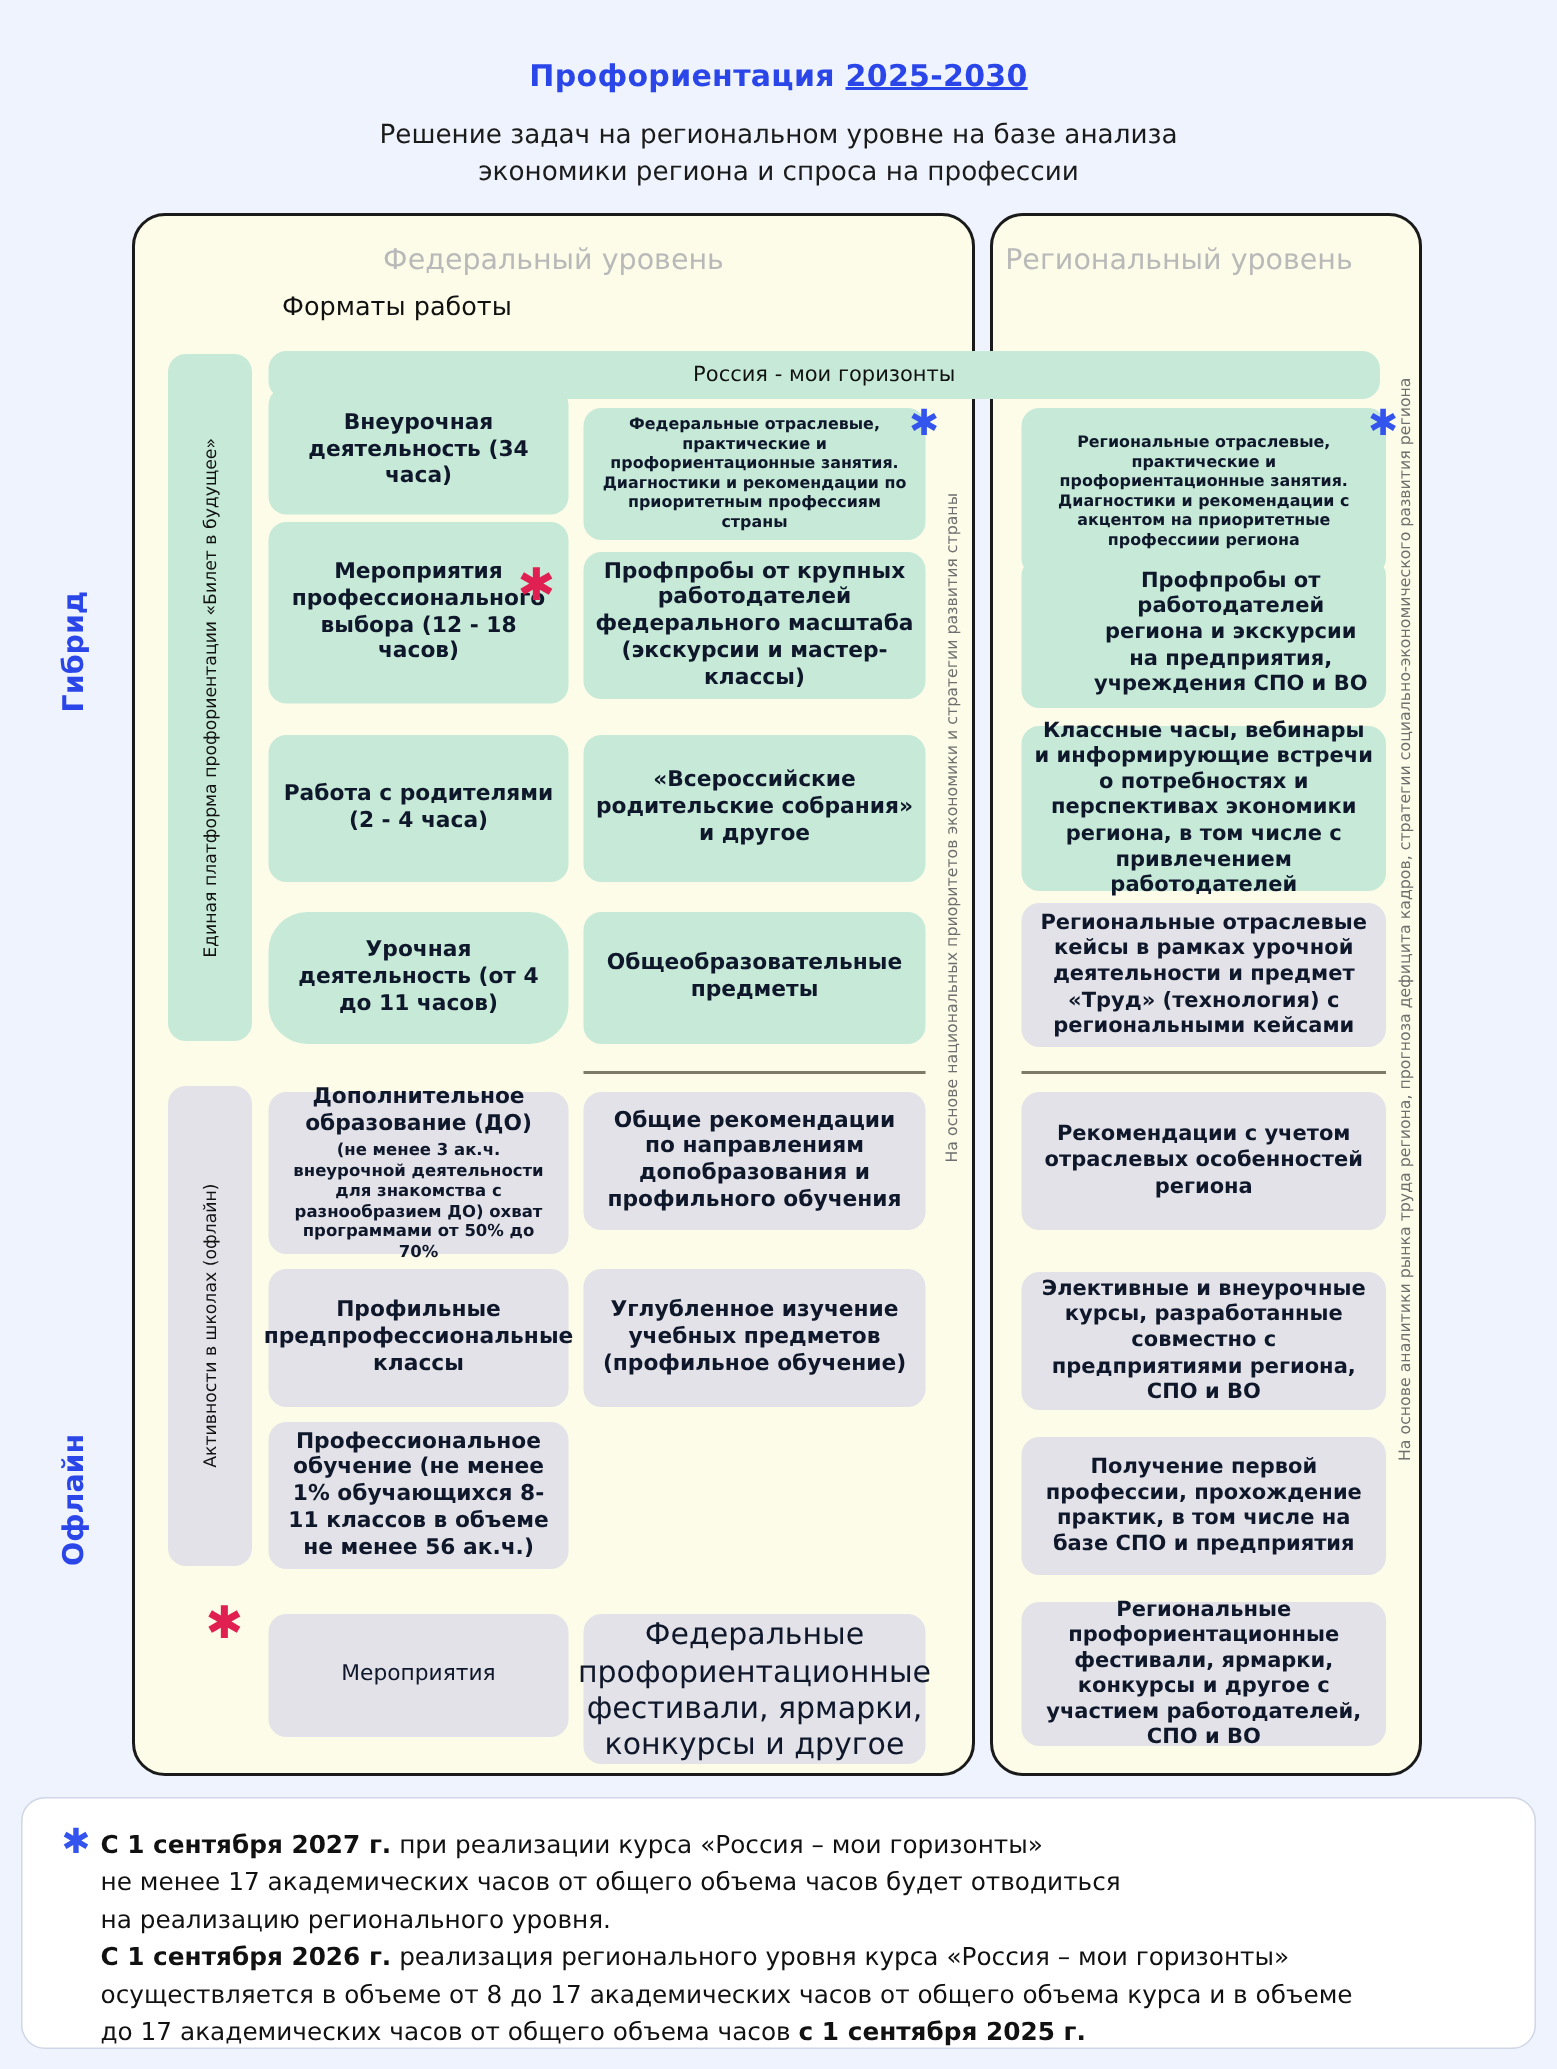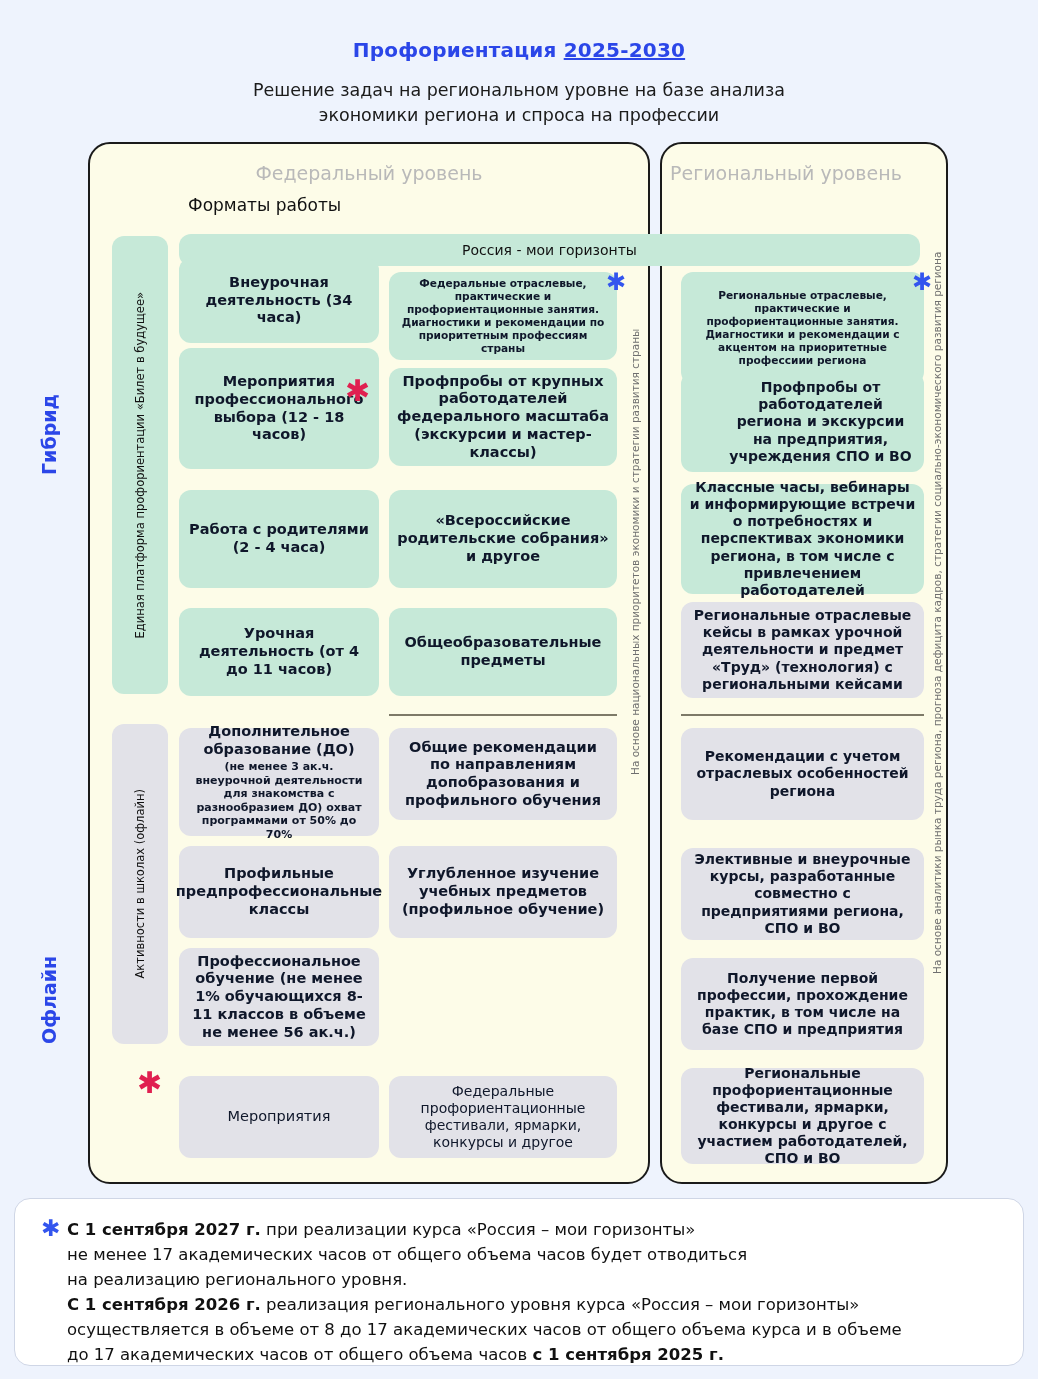--- a/index.html
+++ b/index.html
@@ -160,21 +160,21 @@
   <div class="divline" id="div-fed"></div>
   <div class="divline" id="div-reg"></div>
 
   <div class="card green col1" style="top:258px;height:85px;font-size:14.5px;font-weight:bold;">Внеурочная деятельность (34 часа)</div>
 
   <div class="card green col1" style="top:348px;height:121px;font-size:14.5px;font-weight:bold;">Мероприятия профессионального выбора (12 - 18 часов)</div>
   <div class="ast red" style="left:345px;top:376px;font-size:30px;">✱</div>
 
   <div class="card green col1" style="top:490px;height:98px;font-size:14.5px;font-weight:bold;">Работа с родителями (2 - 4 часа)</div>
 
-  <div class="card green col1" style="top:608px;height:88px;font-size:14.5px;font-weight:bold;">Урочная деятельность (от 4 до 11 часов)</div>
+  <div class="card green col1" style="top:608px;height:88px;font-size:14.5px;font-weight:bold;border-radius:26px;">Урочная деятельность (от 4 до 11 часов)</div>
 
   <div class="card grey col1" style="top:728px;height:108px;font-size:14.5px;font-weight:bold;flex-direction:column;">
     <span class="t">Дополнительное образование (ДО)</span>
     <span class="t" style="font-size:11px;font-weight:bold;margin-top:2px;">(не менее 3 ак.ч. внеурочной деятельности для знакомства с разнообразием ДО) охват программами от 50% до 70%</span>
   </div>
 
   <div class="card grey col1" style="top:846px;height:92px;font-size:14.5px;font-weight:bold;">Профильные предпрофессиональные классы</div>
 
   <div class="card grey col1" style="top:948px;height:98px;font-size:14.5px;font-weight:bold;">Профессиональное обучение (не менее 1% обучающихся 8-11 классов в объеме не менее 56 ак.ч.)</div>
 
@@ -187,21 +187,21 @@
   <div class="card green col2" style="top:368px;height:98px;font-size:14.5px;font-weight:bold;">Профпробы от крупных работодателей федерального масштаба (экскурсии и мастер-классы)</div>
 
   <div class="card green col2" style="top:490px;height:98px;font-size:14.5px;font-weight:bold;">«Всероссийские родительские собрания» и другое</div>
 
   <div class="card green col2" style="top:608px;height:88px;font-size:14.5px;font-weight:bold;">Общеобразовательные предметы</div>
 
   <div class="card grey col2" style="top:728px;height:92px;font-size:14.5px;font-weight:bold;">Общие рекомендации по направлениям допобразования и профильного обучения</div>
 
   <div class="card grey col2" style="top:846px;height:92px;font-size:14.5px;font-weight:bold;">Углубленное изучение учебных предметов (профильное обучение)</div>
 
-  <div class="card grey col2" style="top:1076px;height:82px;font-size:14px;">Федеральные профориентационные фестивали, ярмарки, конкурсы и другое</div>
+  <div class="card grey col2" style="top:1076px;height:100px;font-size:20px;">Федеральные профориентационные фестивали, ярмарки, конкурсы и другое</div>
 
   <div class="card green col3" style="top:272px;height:112px;font-size:10.6px;font-weight:bold;">Региональные отраслевые, практические и профориентационные занятия. Диагностики и рекомендации с акцентом на приоритетные профессиии региона</div>
   <div class="ast blue" style="left:912px;top:270px;font-size:24px;">✱</div>
 
   <div class="card green col3" style="top:372px;height:100px;font-size:14px;font-weight:bold;padding-left:44px;">Профпробы от работодателей региона и экскурсии на предприятия, учреждения СПО и ВО</div>
 
   <div class="card green col3" style="top:484px;height:110px;font-size:14px;font-weight:bold;">Классные часы, вебинары и информирующие встречи о потребностях и перспективах экономики региона, в том числе с привлечением работодателей</div>
 
   <div class="card grey col3" style="top:602px;height:96px;font-size:14px;font-weight:bold;">Региональные отраслевые кейсы в рамках урочной деятельности и предмет «Труд» (технология) с региональными кейсами</div>
 

